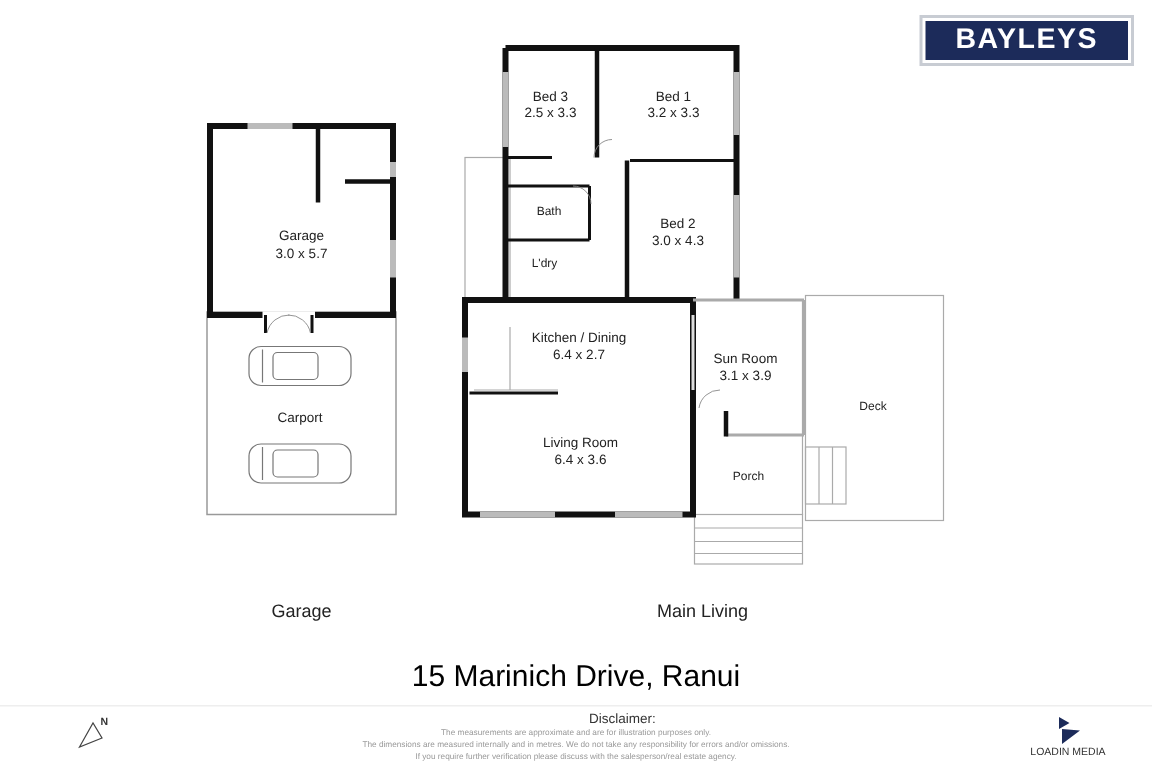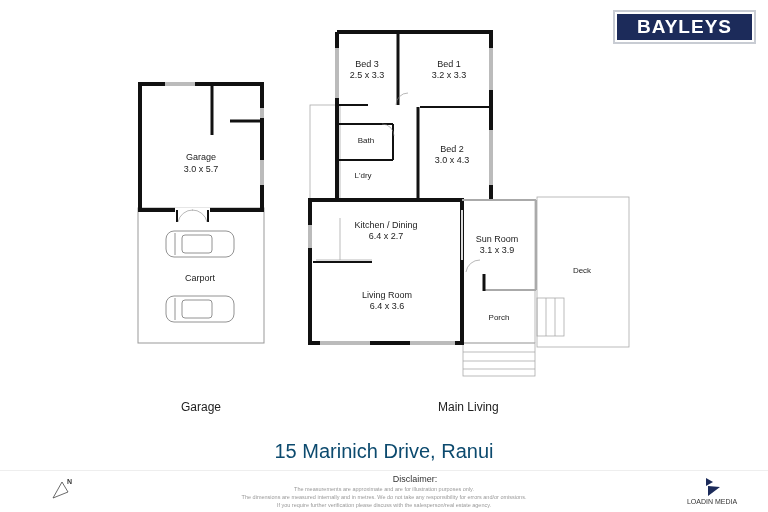--- a/index.html
+++ b/index.html
@@ -4,21 +4,21 @@
 <style>
   html,body{margin:0;padding:0;background:#fff;}
   body{width:768px;height:512px;position:relative;overflow:hidden;font-family:"Liberation Sans",sans-serif;color:#222;}
   .abs{position:absolute;}
   .logo{left:613px;top:10px;width:143px;height:34px;border:2px solid #c8ccd3;background:#fff;box-sizing:border-box;padding:2px;}
   .logo-inner{width:100%;height:100%;background:#1c2b5a;display:flex;align-items:center;justify-content:center;}
   .logo-text{color:#fff;font-weight:bold;font-size:19px;letter-spacing:1px;}
   svg.plan{position:absolute;left:0;top:0;}
   .rl{font-size:9px;fill:#222;font-family:"Liberation Sans",sans-serif;text-anchor:middle;}
   .section{font-size:12px;color:#222;}
-  .address{left:0;width:768px;top:440px;text-align:center;font-size:20px;color:#0c4a6e;}
+  .address{left:0;width:768px;top:440px;text-align:center;font-size:20px;color:#000000;}
   .divider{left:0;width:768px;top:470px;height:1px;background:#eee;}
   .disc-title{left:0;width:768px;top:474px;text-align:center;font-size:9px;color:#333;padding-left:31px;}
   .disc-line{left:0;width:768px;text-align:center;font-size:5.5px;color:#999;}
   .loadin{left:682px;top:498px;font-size:7px;color:#333;width:60px;text-align:center;}
 </style>
 </head>
 <body>
 
 <div class="abs logo">
   <div class="logo-inner">

